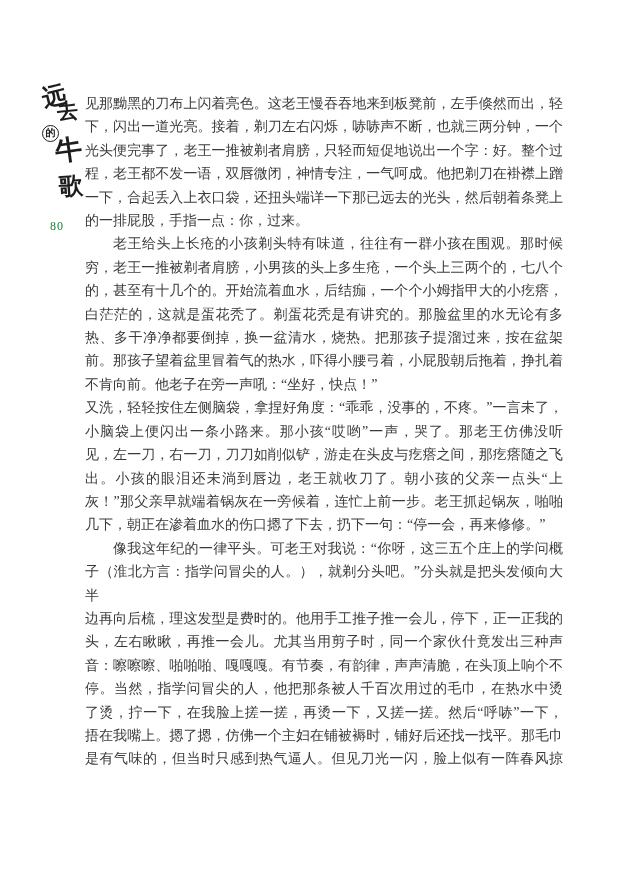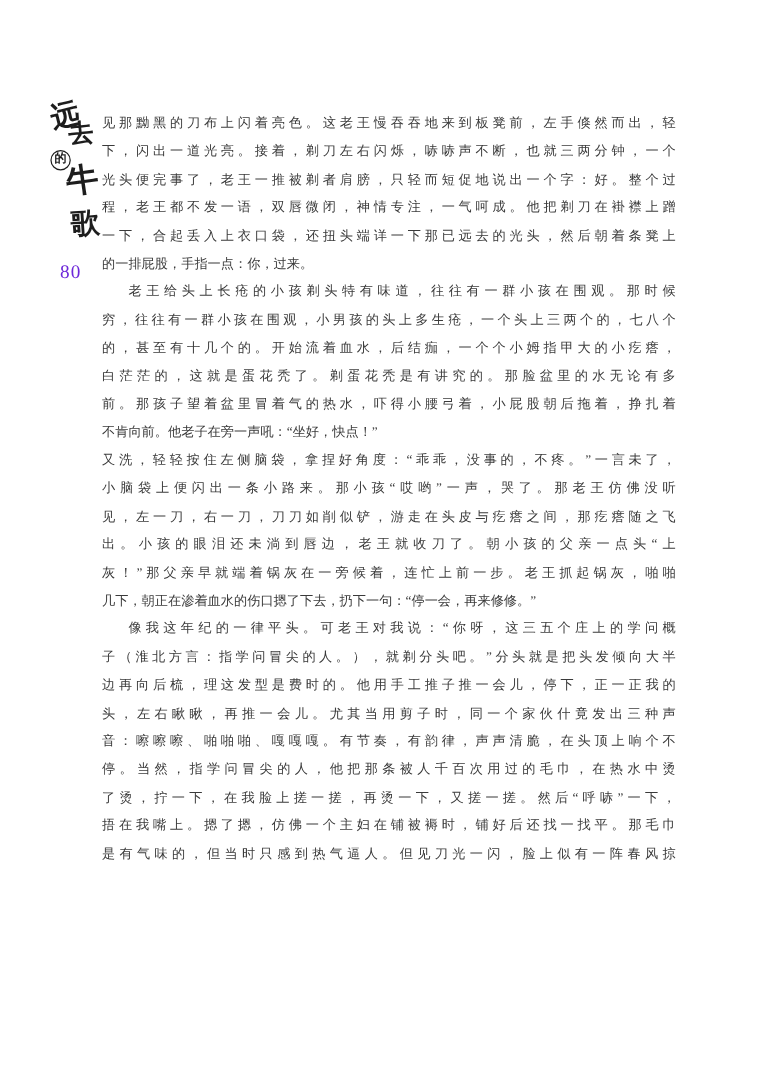--- a/index.html
+++ b/index.html
@@ -41,31 +41,31 @@
     font-size: 10px;
     line-height: 14px;
     text-align: center;
   }
   .cg-3 { left: 15px; top: 52px;  font-size: 27px; transform: rotate(-8deg); }
   .cg-4 { left: 19px; top: 90px;  font-size: 24px; transform: rotate(-4deg); }
   .pagenum {
     position: absolute;
     left: 50px;
     top: 219px;
-    font-size: 16px;
+    font-size: 12px;
     letter-spacing: 1px;
-    color: #6d28d9;
+    color: #15803d;
   }
   
   .text-block {
     position: absolute;
     left: 85px;
     top: 92px;
     width: 478px;
-    font-size: 11px;
+    font-size: 14px;
     line-height: 23.4px;
     color: #3a3a3a;
   }
   .line {
     text-align: justify;
     text-align-last: justify;
   }
   .line.short { text-align-last: left; }
   .line.indent { text-indent: 2em; }
 </style>
@@ -90,23 +90,24 @@
       <div class="line">见那黝黑的刀布上闪着亮色。这老王慢吞吞地来到板凳前，左手倏然而出，轻</div>
       <div class="line">下，闪出一道光亮。接着，剃刀左右闪烁，哧哧声不断，也就三两分钟，一个</div>
       <div class="line">光头便完事了，老王一推被剃者肩膀，只轻而短促地说出一个字：好。整个过</div>
       <div class="line">程，老王都不发一语，双唇微闭，神情专注，一气呵成。他把剃刀在褂襟上蹭</div>
       <div class="line">一下，合起丢入上衣口袋，还扭头端详一下那已远去的光头，然后朝着条凳上</div>
       <div class="line short">的一排屁股，手指一点：你，过来。</div>
     </div>
 
     <div class="para">
       <div class="line indent">老王给头上长疮的小孩剃头特有味道，往往有一群小孩在围观。那时候</div>
-      <div class="line">穷，往往有一群小孩在围观，小男孩的头上多生疮，一个头上三两个的，七八个</div>
+      <div class="line">穷，老王一推被剃者肩膀，小男孩的头上多生疮，一个头上三两个的，七八个</div>
       <div class="line">的，甚至有十几个的。开始流着血水，后结痂，一个个小姆指甲大的小疙瘩，</div>
       <div class="line">白茫茫的，这就是蛋花秃了。剃蛋花秃是有讲究的。那脸盆里的水无论有多</div>
+      <div class="line">热、多干净净都要倒掉，换一盆清水，烧热。把那孩子提溜过来，按在盆架</div>
       <div class="line">前。那孩子望着盆里冒着气的热水，吓得小腰弓着，小屁股朝后拖着，挣扎着</div>
       <div class="line short">不肯向前。他老子在旁一声吼：“坐好，快点！”</div>
     </div>
 
     <div class="para">
       <div class="line">又洗，轻轻按住左侧脑袋，拿捏好角度：“乖乖，没事的，不疼。”一言未了，</div>
       <div class="line">小脑袋上便闪出一条小路来。那小孩“哎哟”一声，哭了。那老王仿佛没听</div>
       <div class="line">见，左一刀，右一刀，刀刀如削似铲，游走在头皮与疙瘩之间，那疙瘩随之飞</div>
       <div class="line">出。小孩的眼泪还未淌到唇边，老王就收刀了。朝小孩的父亲一点头“上</div>
       <div class="line">灰！”那父亲早就端着锅灰在一旁候着，连忙上前一步。老王抓起锅灰，啪啪</div>

